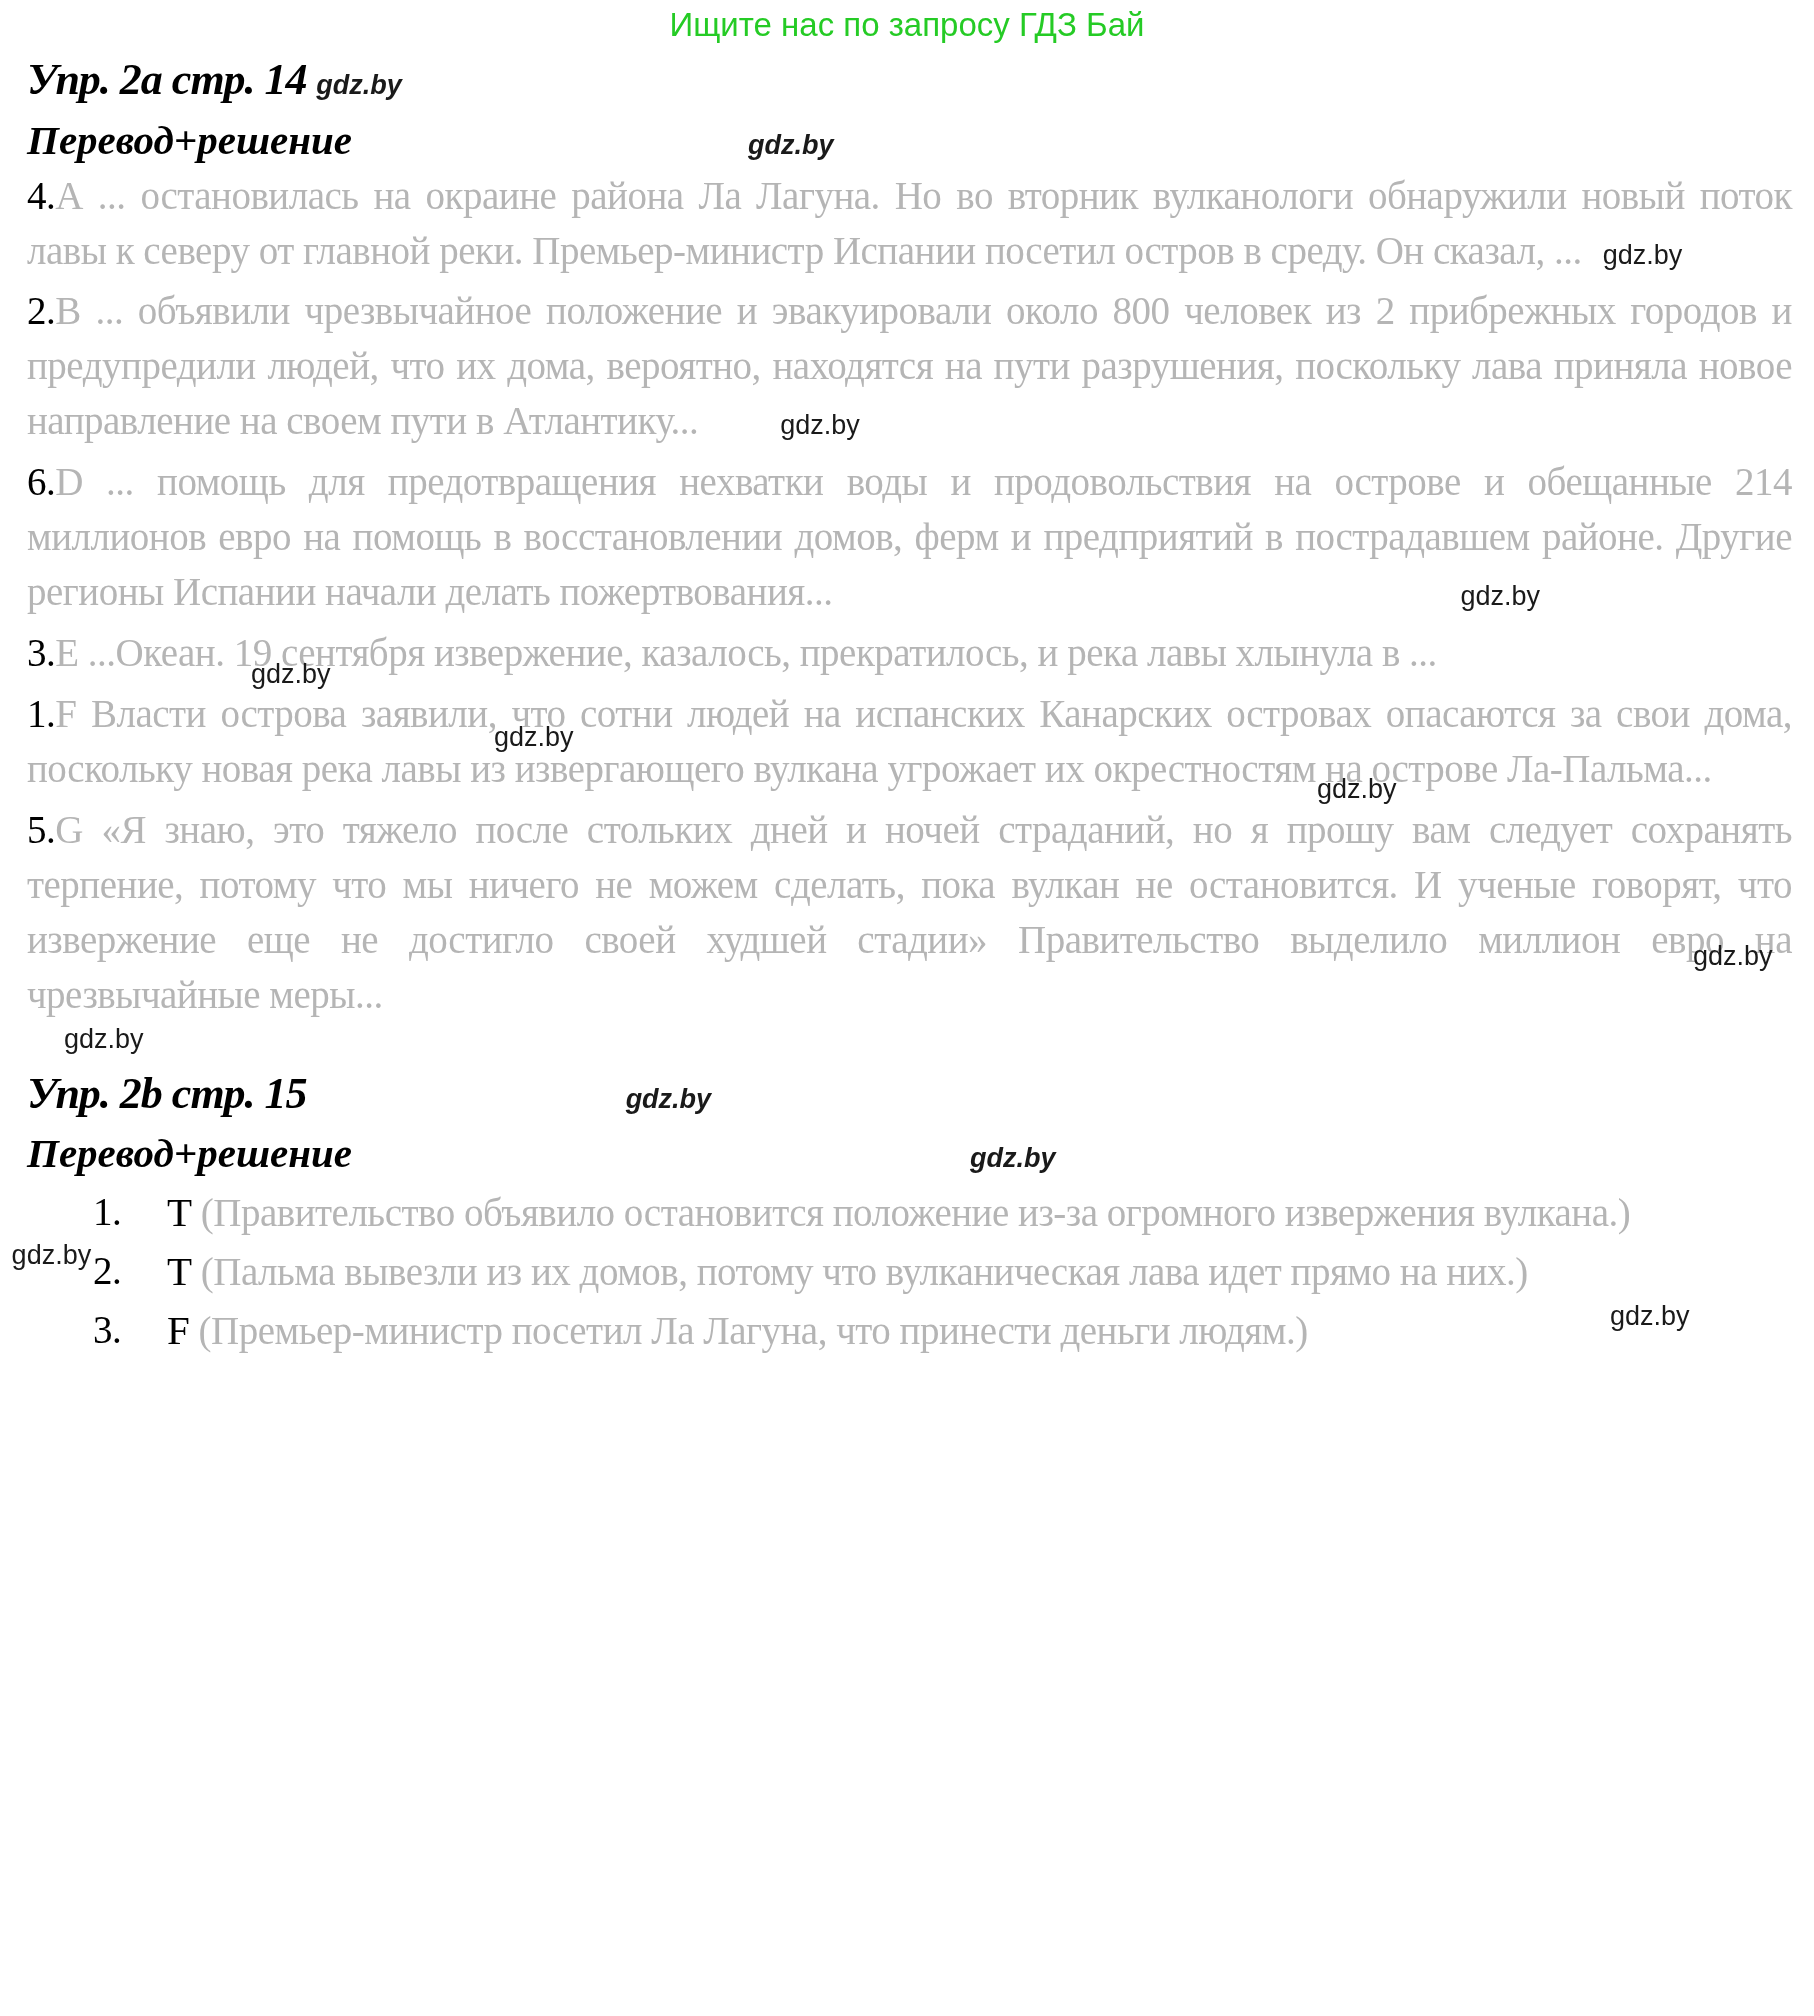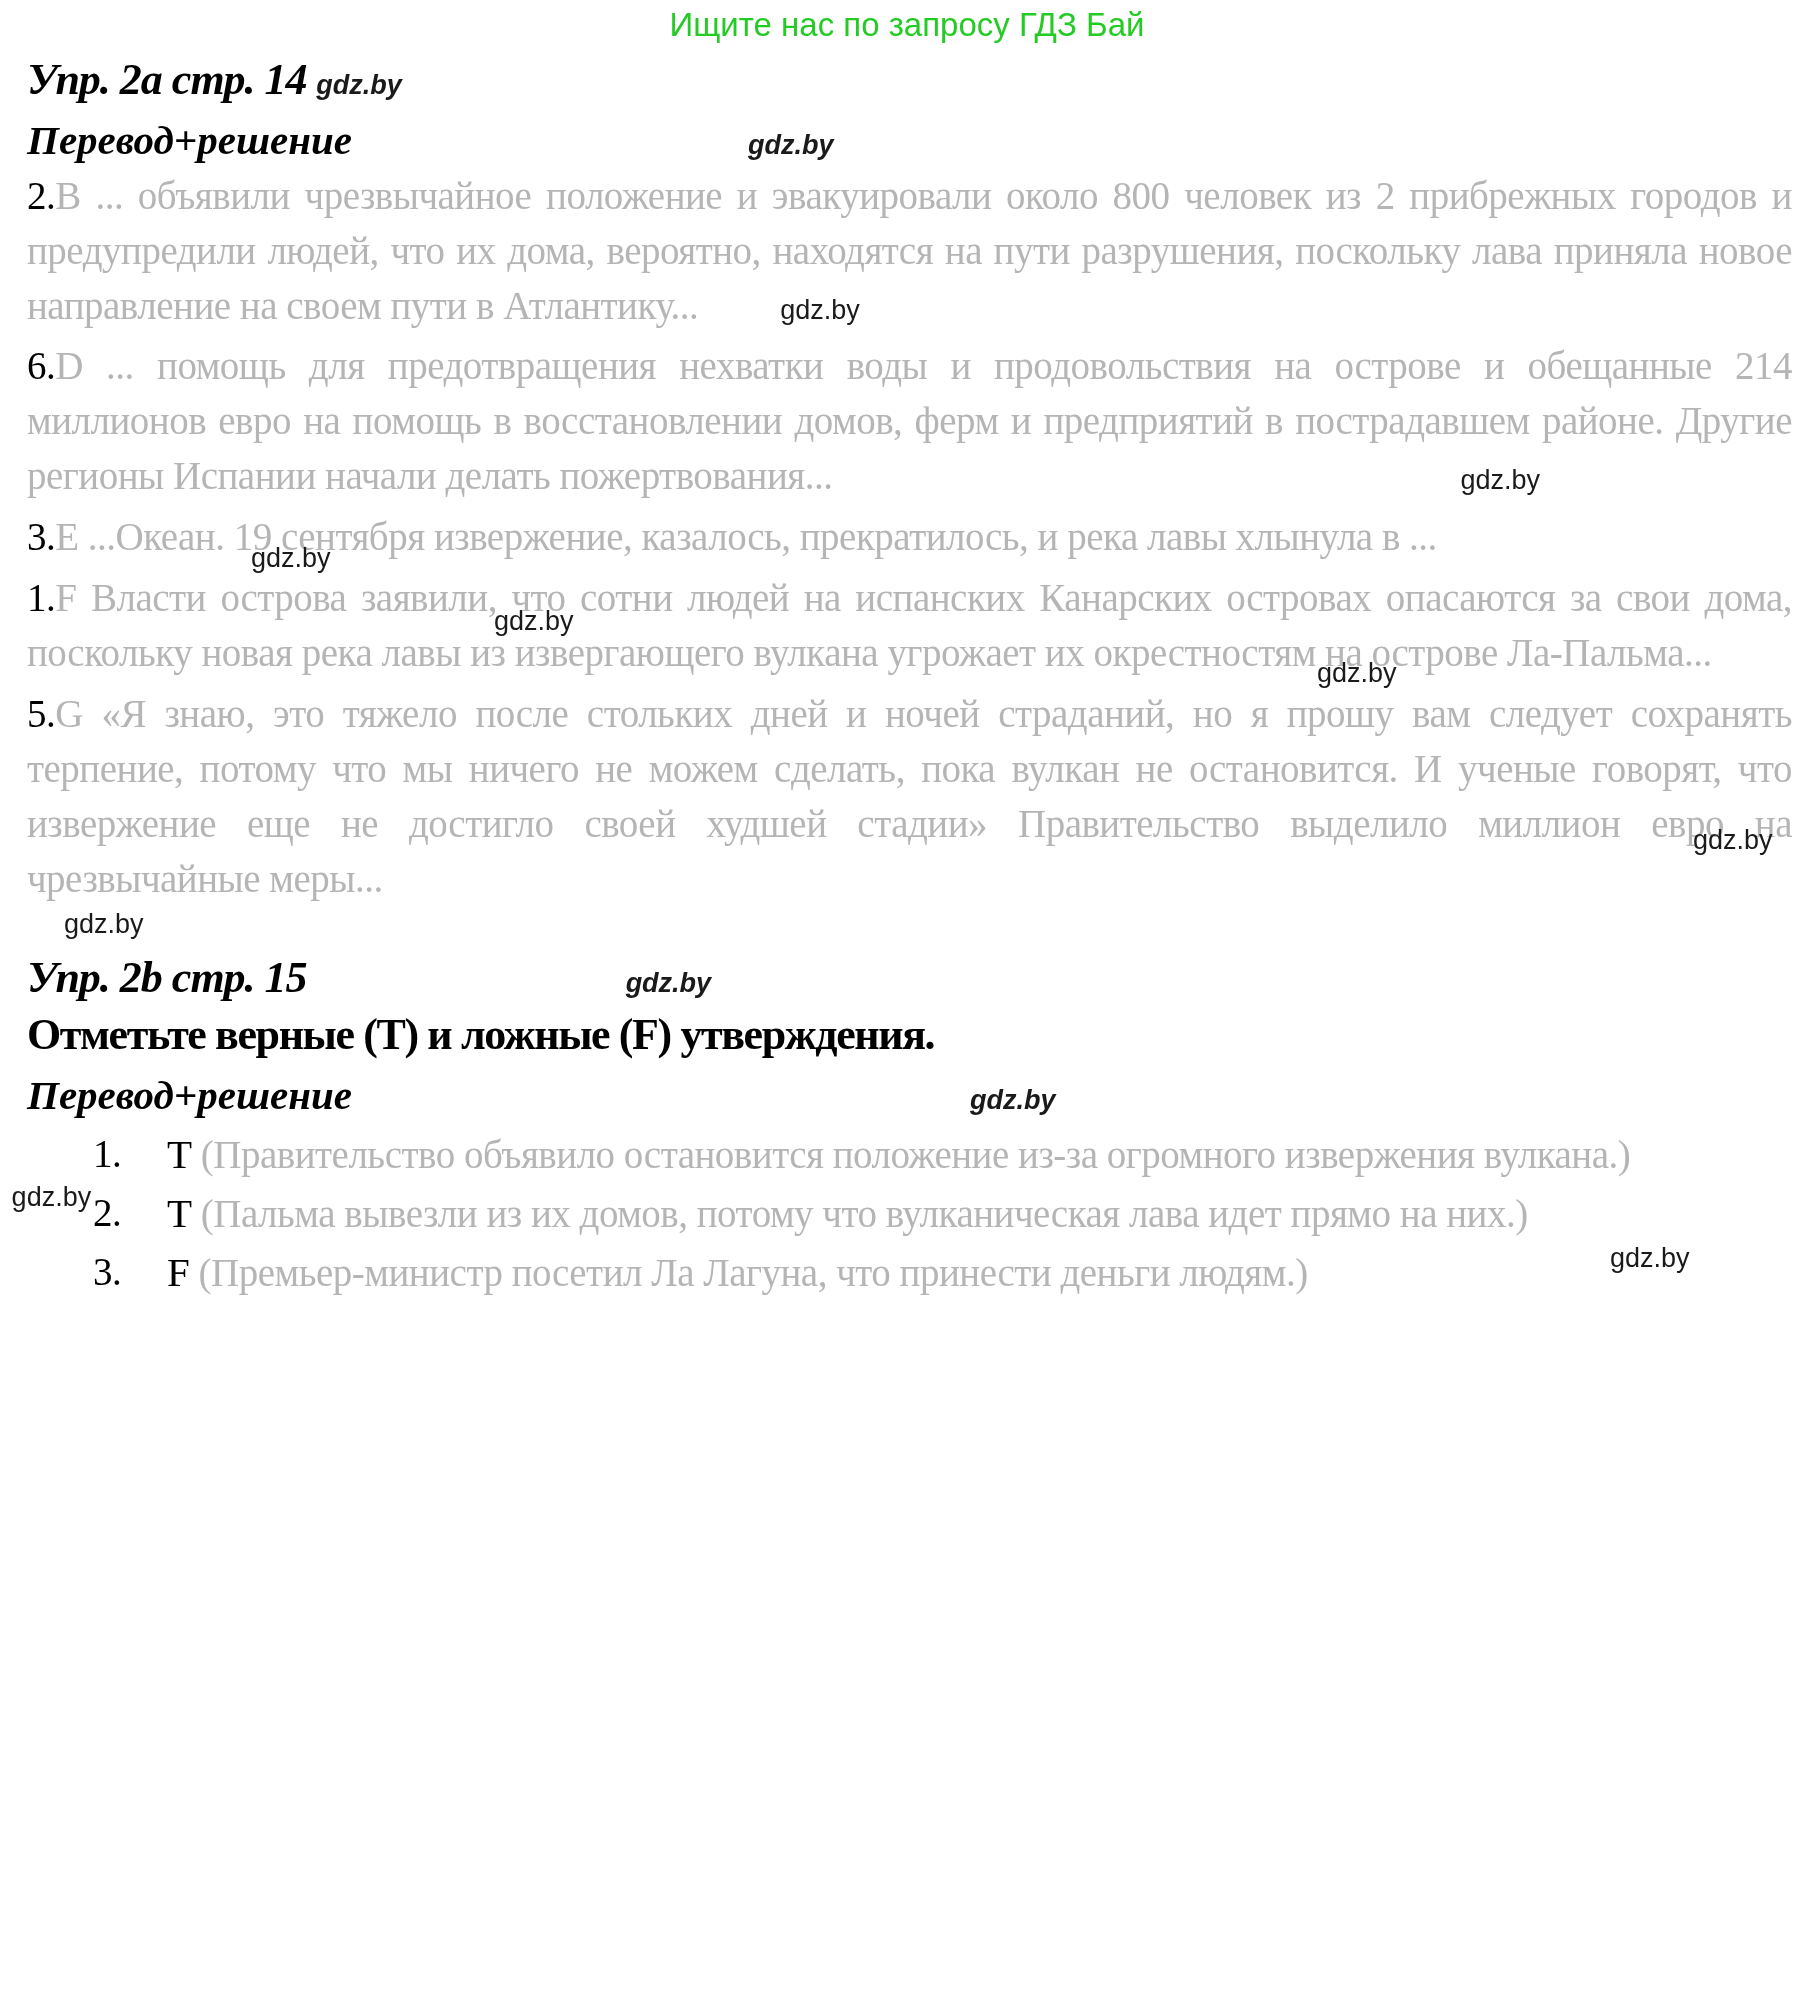--- a/index.html
+++ b/index.html
@@ -104,37 +104,37 @@
 
   <div class="banner">Ищите нас по запросу ГДЗ Бай</div>
 
   <div class="content">
 
     <div class="h1"><span>Упр. 2а стр. 14</span><span class="wm wm-h1a">gdz.by</span></div>
 
 
     <div class="solution"><span>Перевод+решение</span><span class="wm wm-sol-a">gdz.by</span></div>
 
+    <p class="para"><span class="num">4.</span><span>А</span> <span>... остановилась на окраине района Ла Лагуна. Но во вторник вулканологи обнаружили новый поток лавы к северу от главной реки. Премьер-министр Испании посетил остров в среду. Он сказал, ...</span><span class="wm wm-para-a">gdz.by</span></p>
 
     <p class="para"><span class="num">2.</span><span>В</span> <span>... объявили чрезвычайное положение и эвакуировали около 800 человек из 2 прибрежных городов и предупредили людей, что их дома, вероятно, находятся на пути разрушения, поскольку лава приняла новое направление на своем пути в Атлантику...</span><span class="wm wm-para-b">gdz.by</span></p>
 
 
     <p class="para"><span class="num">6.</span><span>D</span> <span>... помощь для предотвращения нехватки воды и продовольствия на острове и обещанные 214 миллионов евро на помощь в восстановлении домов, ферм и предприятий в пострадавшем районе. Другие регионы Испании начали делать пожертвования...</span><span class="wm wm-para-d">gdz.by</span></p>
 
     <p class="para"><span class="num">3.</span><span>Е</span> <span>...Океан. 19 сентября извержение, казалось, прекратилось, и река лавы хлынула в ...</span><span class="wm wm-abs wm-e1">gdz.by</span><span class="wm wm-abs wm-e2">gdz.by</span></p>
 
     <p class="para"><span class="num">1.</span><span>F</span> <span>Власти острова заявили, что сотни людей на испанских Канарских островах опасаются за свои дома, поскольку новая река лавы из извергающего вулкана угрожает их окрестностям на острове Ла-Пальма...</span><span class="wm wm-abs wm-f">gdz.by</span></p>
 
     <p class="para"><span class="num">5.</span><span>G</span> <span>«Я знаю, это тяжело после стольких дней и ночей страданий, но я прошу вам следует сохранять терпение, потому что мы ничего не можем сделать, пока вулкан не остановится. И ученые говорят, что извержение еще не достигло своей худшей стадии» Правительство выделило миллион евро на чрезвычайные меры...</span><span class="wm wm-abs wm-g">gdz.by</span></p>
 
     <span class="wm wm-standalone">gdz.by</span>
 
     <div class="h1"><span>Упр. 2b стр. 15</span><span class="wm wm-h1b">gdz.by</span></div>
 
-    <div class="task">Отметьте верные (Т) и ложные (F) утверждения.</div>
 
     <div class="solution"><span>Перевод+решение</span><span class="wm wm-sol-b">gdz.by</span></div>
 
     <div class="tf-list">
 
       <div class="tf-item"><span class="num">1.</span><span class="answer">Т</span> <span>(Правительство объявило остановится положение из-за огромного извержения вулкана.)</span><span class="wm wm-abs wm-item1">gdz.by</span></div>
 
       <div class="tf-item"><span class="num">2.</span><span class="answer">Т</span> <span>(Пальма вывезли из их домов, потому что вулканическая лава идет прямо на них.)</span><span class="wm wm-abs wm-item2">gdz.by</span></div>
 
       <div class="tf-item"><span class="num">3.</span><span class="answer">F</span> <span>(Премьер-министр посетил Ла Лагуна, что принести деньги людям.)</span></div>

